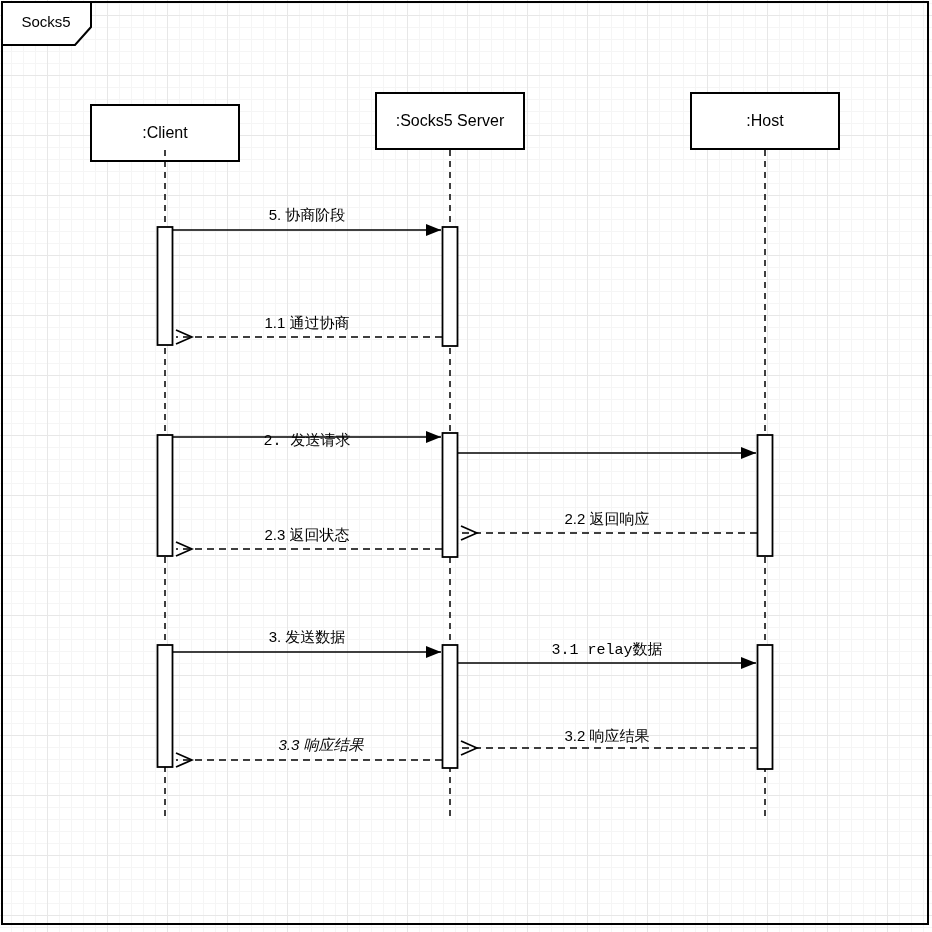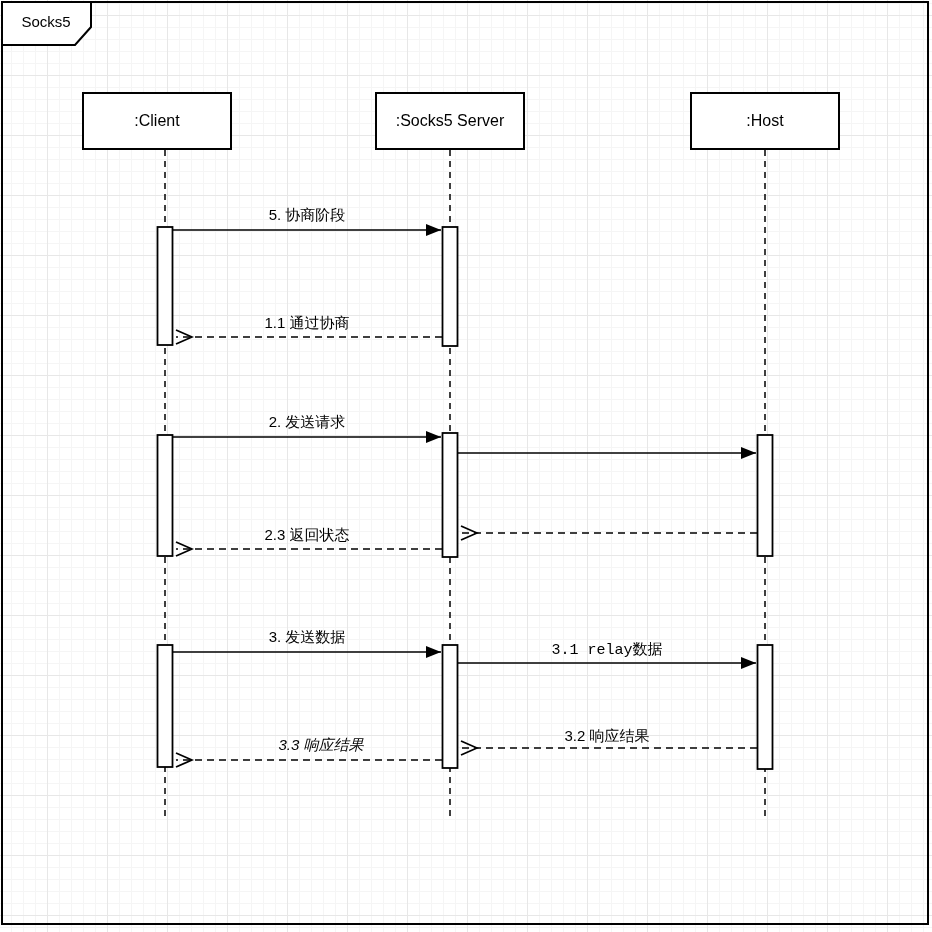--- a/index.html
+++ b/index.html
@@ -49,21 +49,21 @@
     height: 54px;
     background: #ffffff;
     border: 2px solid #000000;
     display: flex;
     align-items: center;
     justify-content: center;
     font-size: 16px;
     color: #000000;
     white-space: nowrap;
   }
-  .actor-client { left: 82px; }
+  .actor-client { left: 90px; margin-top: 12px; }
   .actor-server { left: 375px; }
   .actor-host   { left: 690px; }
   .diagram-svg {
     position: absolute;
     left: 0; top: 0;
     pointer-events: none;
   }
   .msg-label {
     position: absolute;
     width: 240px;
@@ -131,20 +131,21 @@
     <line x1="442" y1="549" x2="176" y2="549" stroke="#000000" stroke-width="1.6" stroke-dasharray="7,5" marker-end="url(#mOpen)"></line>
 
     <line x1="173" y1="652" x2="441" y2="652" stroke="#000000" stroke-width="1.6" marker-end="url(#mFilled)"></line>
     <line x1="458" y1="663" x2="756" y2="663" stroke="#000000" stroke-width="1.6" marker-end="url(#mFilled)"></line>
     <line x1="757" y1="748" x2="461" y2="748" stroke="#000000" stroke-width="1.6" stroke-dasharray="7,5" marker-end="url(#mOpen)"></line>
     <line x1="442" y1="760" x2="176" y2="760" stroke="#000000" stroke-width="1.6" stroke-dasharray="7,5" marker-end="url(#mOpen)"></line>
   </svg>
 
   <div class="msg-label" style="left:187px; top:205px;">5. 协商阶段</div>
   <div class="msg-label" style="left:187px; top:313px;">1.1 通过协商</div>
-  <div class="msg-label" style="left:187px; top:412px;">2. 发送请求</div>
+  <div class="msg-label" style="left:187px; top:432px;font-family:Liberation Mono, monospace;">2. 发送请求</div>
+  <div class="msg-label" style="left:487px; top:509px;">2.2 返回响应</div>
   <div class="msg-label" style="left:187px; top:525px;">2.3 返回状态</div>
   <div class="msg-label" style="left:187px; top:627px;">3. 发送数据</div>
   <div class="msg-label" style="left:487px; top:641px;font-family:Liberation Mono, monospace;">3.1 relay数据</div>
   <div class="msg-label" style="left:487px; top:726px;">3.2 响应结果</div>
   <div class="msg-label" style="left:201px; top:735px;font-style:italic;">3.3 响应结果</div>
 
 </div>
 
 </body></html>

